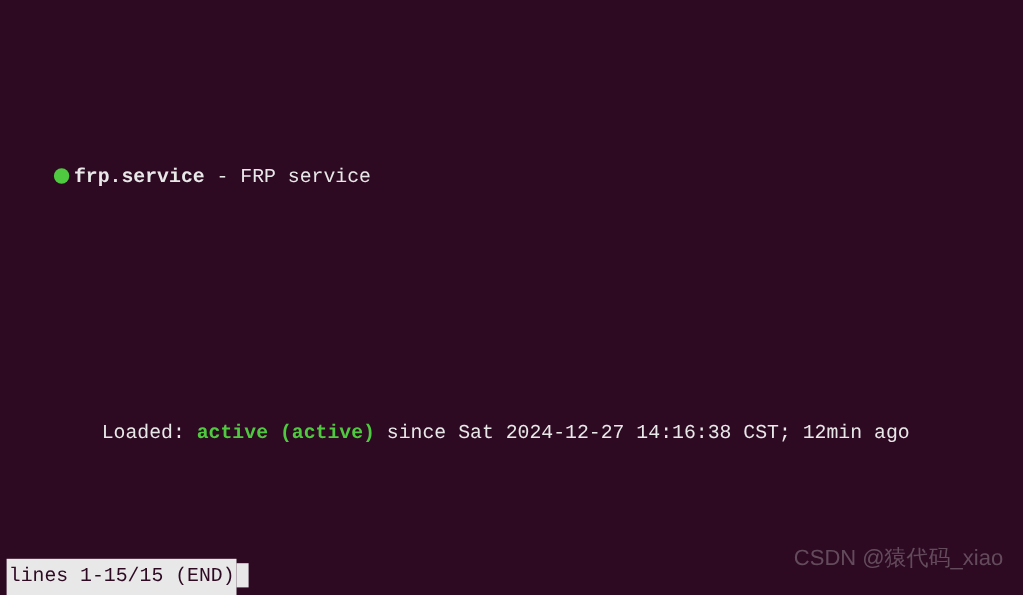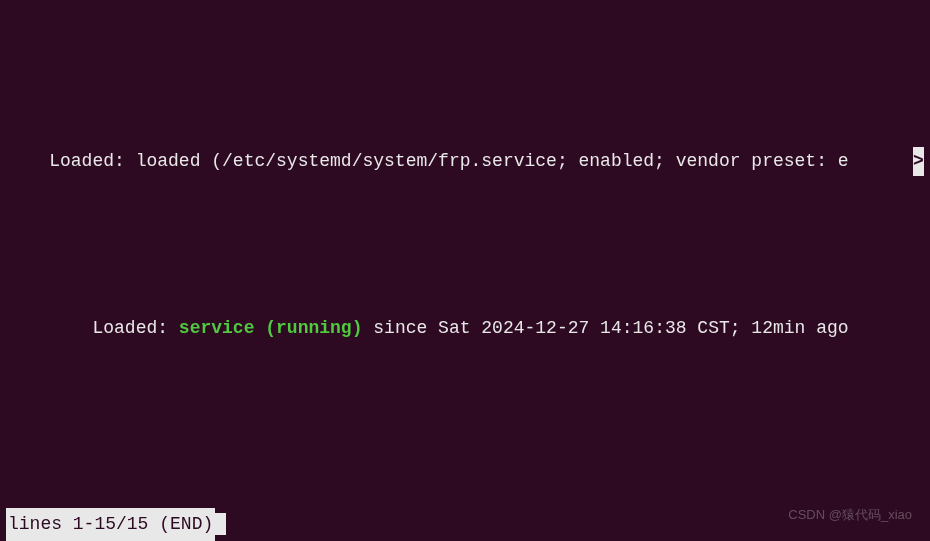--- a/index.html
+++ b/index.html
@@ -81,37 +81,36 @@
       display: inline-block;
       width: 11px;
       height: 22px;
       vertical-align: middle;
     }
     .watermark {
       position: absolute;
       bottom: 14px;
       right: 18px;
       color: rgba(200,200,200,0.35);
-      font-size: 13px;
+      font-size: 20px;
       font-family: sans-serif;
     }
   </style>
 </head>
 <body>
 
 <div class="terminal-content">
 
-
-  <div class="row">
-    <div class="row-left"><span class="label">    Loaded: </span><span class="text-normal">loaded (/etc/systemd/system/frp.service; enabled; vendor preset: e</span></div>
-    <span class="overflow-arrow">&gt;</span>
+  <div>
+    <span class="bullet"></span><span class="service-name">frp.service</span><span class="text-normal"> - FRP service</span>
   </div>
 
+
   <div>
-    <span class="label">    Loaded: </span><span class="active-green">service (running)</span><span class="text-normal"> since Sat 2024-12-27 14:16:38 CST; 12min ago</span>
+    <span class="label">    Loaded: </span><span class="active-green">active (active)</span><span class="text-normal"> since Sat 2024-12-27 14:16:38 CST; 12min ago</span>
   </div>
 
   
 
   
 
   
 
   
 

